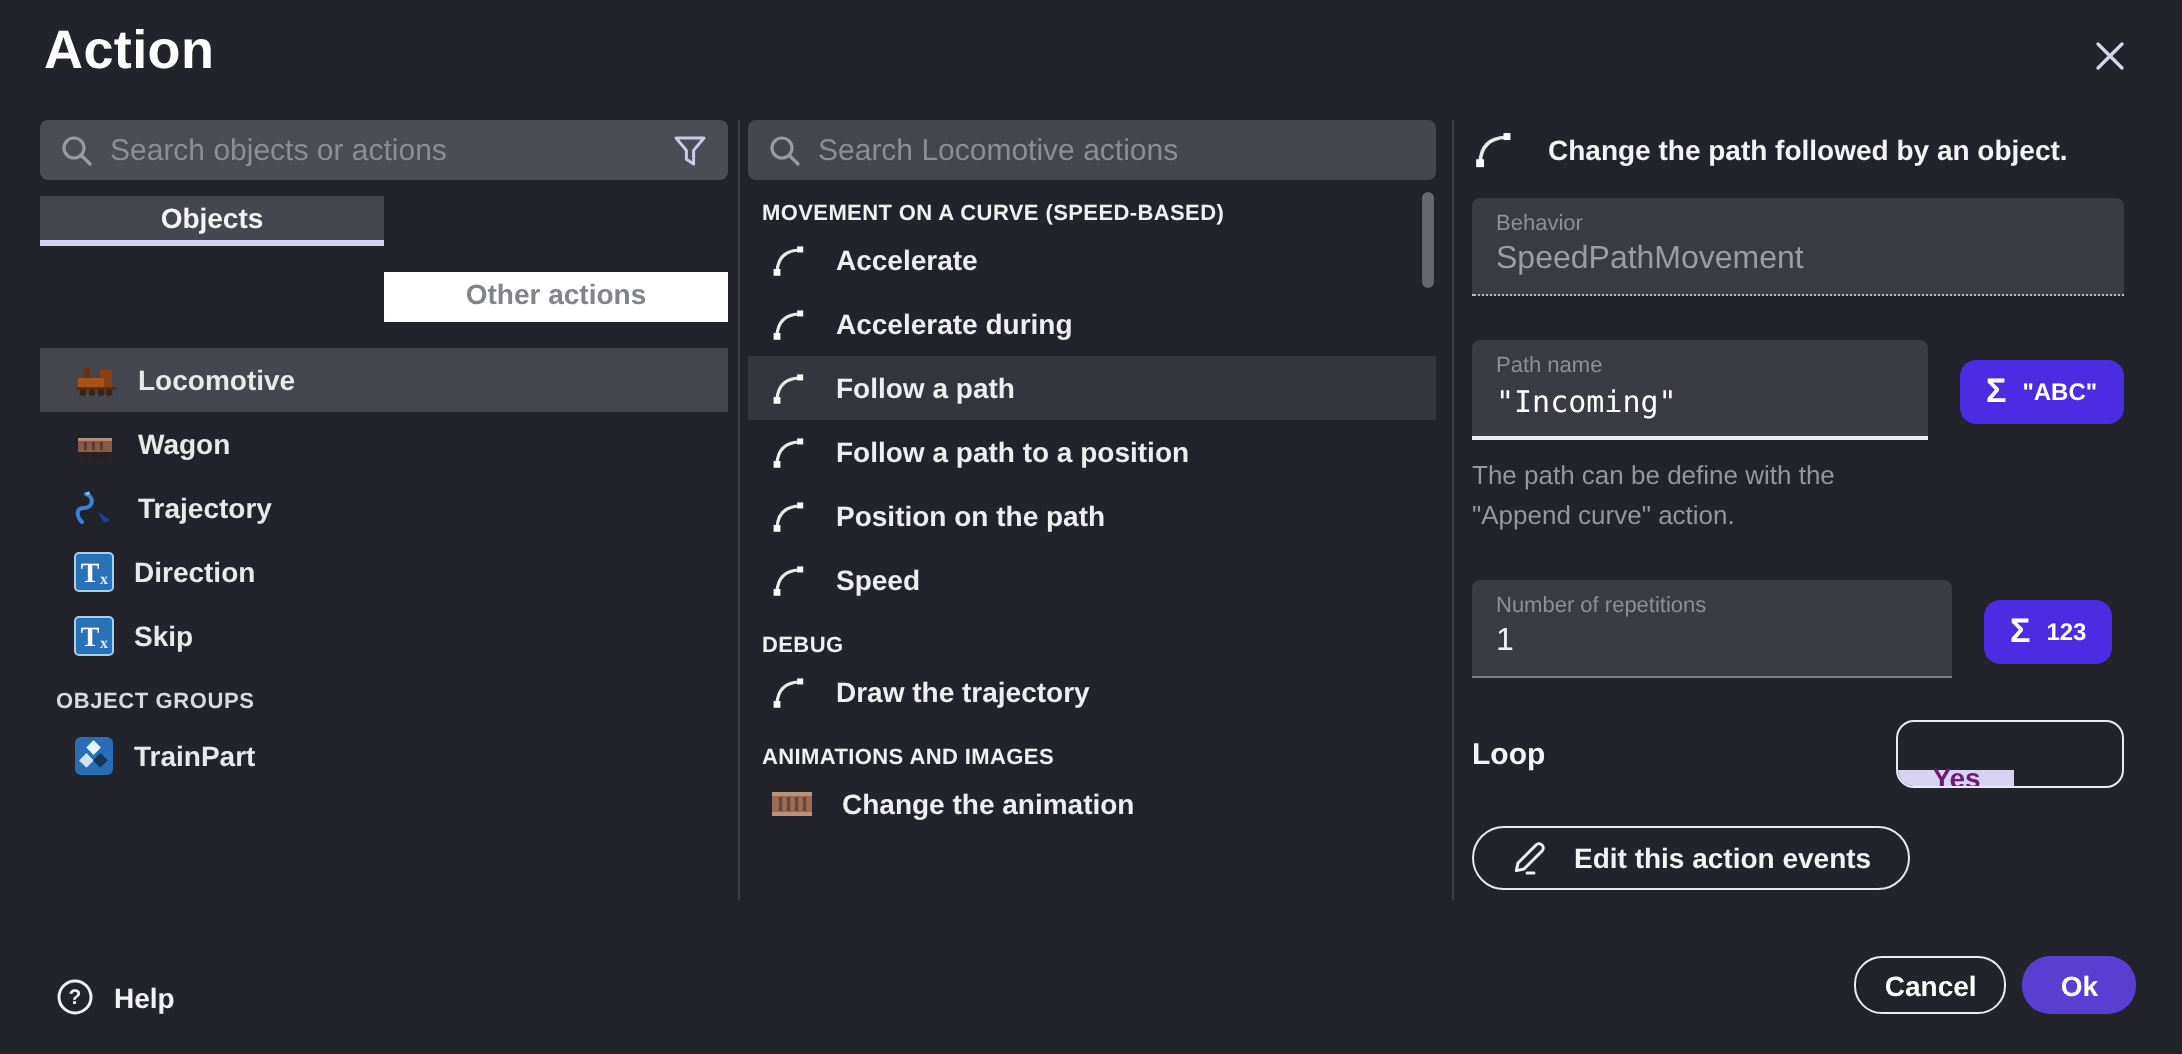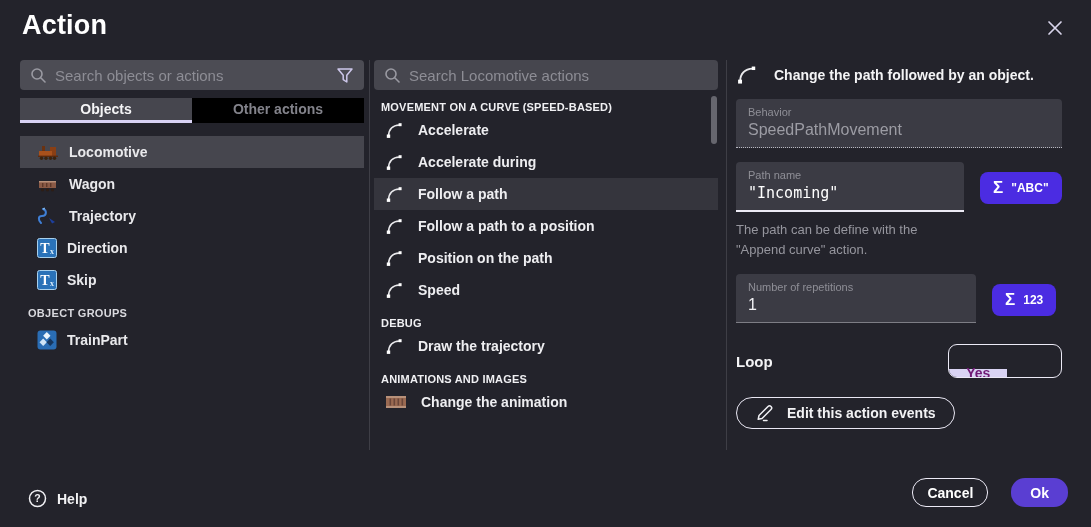--- a/index.html
+++ b/index.html
@@ -24,21 +24,21 @@
   
   .searchbox{height:30px;background:var(--search-bg);border-radius:4px;display:flex;align-items:center;padding:0 10px;gap:8px;}
   .searchbox input{flex:1;background:transparent;border:none;outline:none;color:#e8e8ec;font-size:15px;font-family:"Liberation Sans",sans-serif;}
   .searchbox input::placeholder{color:#8d8d95;}
 
   
   .left-panel{position:absolute;left:20px;top:60px;width:344px;}
   .tabs{display:flex;margin-top:8px;}
   .tab{flex:1;height:25px;display:flex;align-items:center;justify-content:center;font-size:14px;font-weight:bold;border-bottom:3px solid transparent;cursor:pointer;}
   .tab.active{background:#46464e;color:#f4f4f6;border-bottom-color:#d8d2f4;}
-  .tab.inactive{background:#000000;color:#83838b;}
+  .tab.inactive{background:#ffffff;color:#83838b;margin-top:38px;}
   .obj-list{margin-top:13px;}
   .obj-row{height:32px;display:flex;align-items:center;padding-left:17px;gap:10px;font-size:14px;font-weight:bold;color:#e9e9ec;cursor:pointer;}
   .obj-row.selected{background:var(--sel-left);}
   .group-header{margin:11px 0 5px 8px;font-size:11px;font-weight:bold;color:#d9d9de;letter-spacing:.3px;}
 
   
   .middle-panel{position:absolute;left:374px;top:60px;width:344px;height:390px;overflow:hidden;}
   .middle-panel .searchbox{background:#46464e;}
   .sec-header{margin:11px 0 1px 7px;font-size:11px;font-weight:bold;color:#f0f0f3;letter-spacing:.2px;}
   .action-row{height:32px;display:flex;align-items:center;padding-left:11px;gap:14px;font-size:14px;font-weight:bold;color:#eeeef1;cursor:pointer;}
@@ -47,40 +47,40 @@
 
   
   .right-panel{position:absolute;left:736px;top:54px;width:326px;}
   .rp-header{display:flex;align-items:center;gap:16px;margin-top:10px;}
   .rp-header .desc{font-size:14px;font-weight:bold;color:#f4f4f6;}
   .field{background:var(--field-bg);border-radius:4px 4px 0 0;padding:7px 12px 8px;}
   .field .flabel{font-size:11px;color:#8f8f97;}
   .field .fvalue{font-size:16px;margin-top:3px;color:#f0f0f3;}
   .field.disabled{border-bottom:1px dotted #b9b9c2;margin-top:13px;}
   .field.disabled .fvalue{color:#9c9ca4;}
-  .field-row{display:flex;align-items:flex-start;gap:16px;margin-top:14px;}
+  .field-row{display:flex;align-items:flex-start;gap:16px;margin-top:22px;}
   .field.pathname{width:228px;border-bottom:2px solid #eceaf4;}
   .field.pathname .fvalue{font-family:"DejaVu Sans Mono",monospace;font-size:15px;color:#fff;}
   .field.reps{width:240px;border-bottom:1px solid #7d7d85;}
   .sigma-btn{height:32px;margin-top:10px;background:var(--accent);border:none;border-radius:8px;color:#fff;display:flex;align-items:center;justify-content:center;gap:8px;padding:0 13px;cursor:pointer;}
   .sigma-btn .sg{font-size:17px;font-weight:bold;}
   .sigma-btn .sl{font-size:12px;font-weight:bold;}
   .helper{margin-top:8px;font-size:13px;color:#96969e;line-height:20px;}
   .loop-row{display:flex;align-items:center;justify-content:space-between;margin-top:21px;}
   .loop-label{font-size:15px;font-weight:bold;color:#f4f4f6;}
   .toggle{display:flex;border:1px solid #eceaf6;border-radius:9px;overflow:hidden;height:34px;}
   .toggle .opt{display:flex;align-items:center;justify-content:center;padding:0 17px;font-size:14px;font-weight:bold;cursor:pointer;}
   .toggle .opt.on{background:var(--lavender);color:#701a75;margin-top:24px;}
   .toggle .opt.off{background:transparent;color:#fff;border-left:1px solid #eceaf6;margin-top:38px;}
   .edit-btn{margin-top:19px;display:inline-flex;align-items:center;gap:12px;height:32px;padding:12px 18px;background:transparent;border:1.5px solid #e9e7f3;border-radius:17px;color:#f2f2f4;font-size:14px;font-weight:bold;font-family:"Liberation Sans",sans-serif;cursor:pointer;}
 
   
   .help{position:absolute;left:28px;bottom:19px;display:flex;align-items:center;gap:10px;cursor:pointer;}
   .help span{font-size:14px;font-weight:bold;color:#f2f2f4;}
-  .footer-btns{position:absolute;right:23px;bottom:20px;display:flex;gap:23px;}
+  .footer-btns{position:absolute;right:23px;bottom:20px;display:flex;gap:8px;}
   .btn{height:29px;border-radius:14px;font-size:14px;font-weight:bold;font-family:"Liberation Sans",sans-serif;cursor:pointer;display:flex;align-items:center;}
   .btn.cancel{background:transparent;border:1.5px solid #eceaf6;color:#fff;padding:0 14px;}
   .btn.ok{background:var(--ok);border:none;color:#fff;padding:0 19px;}
 
   .ic{flex:0 0 auto;display:block;}
 </style>
 </head>
 <body>
 
 <div class="title">Action</div>

